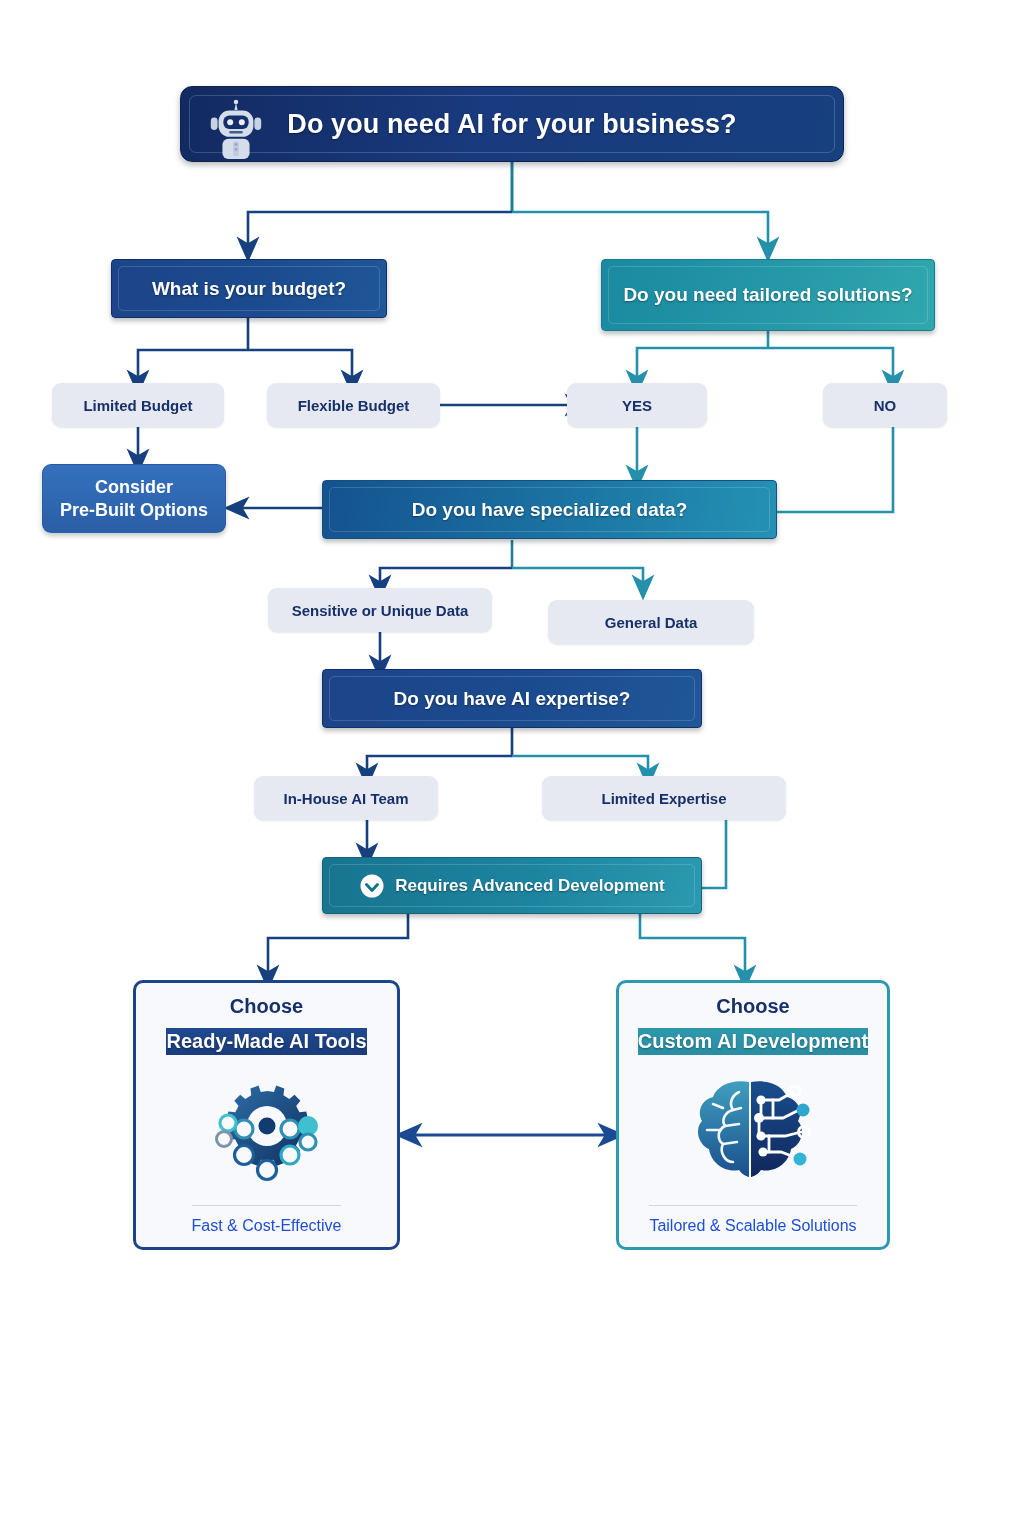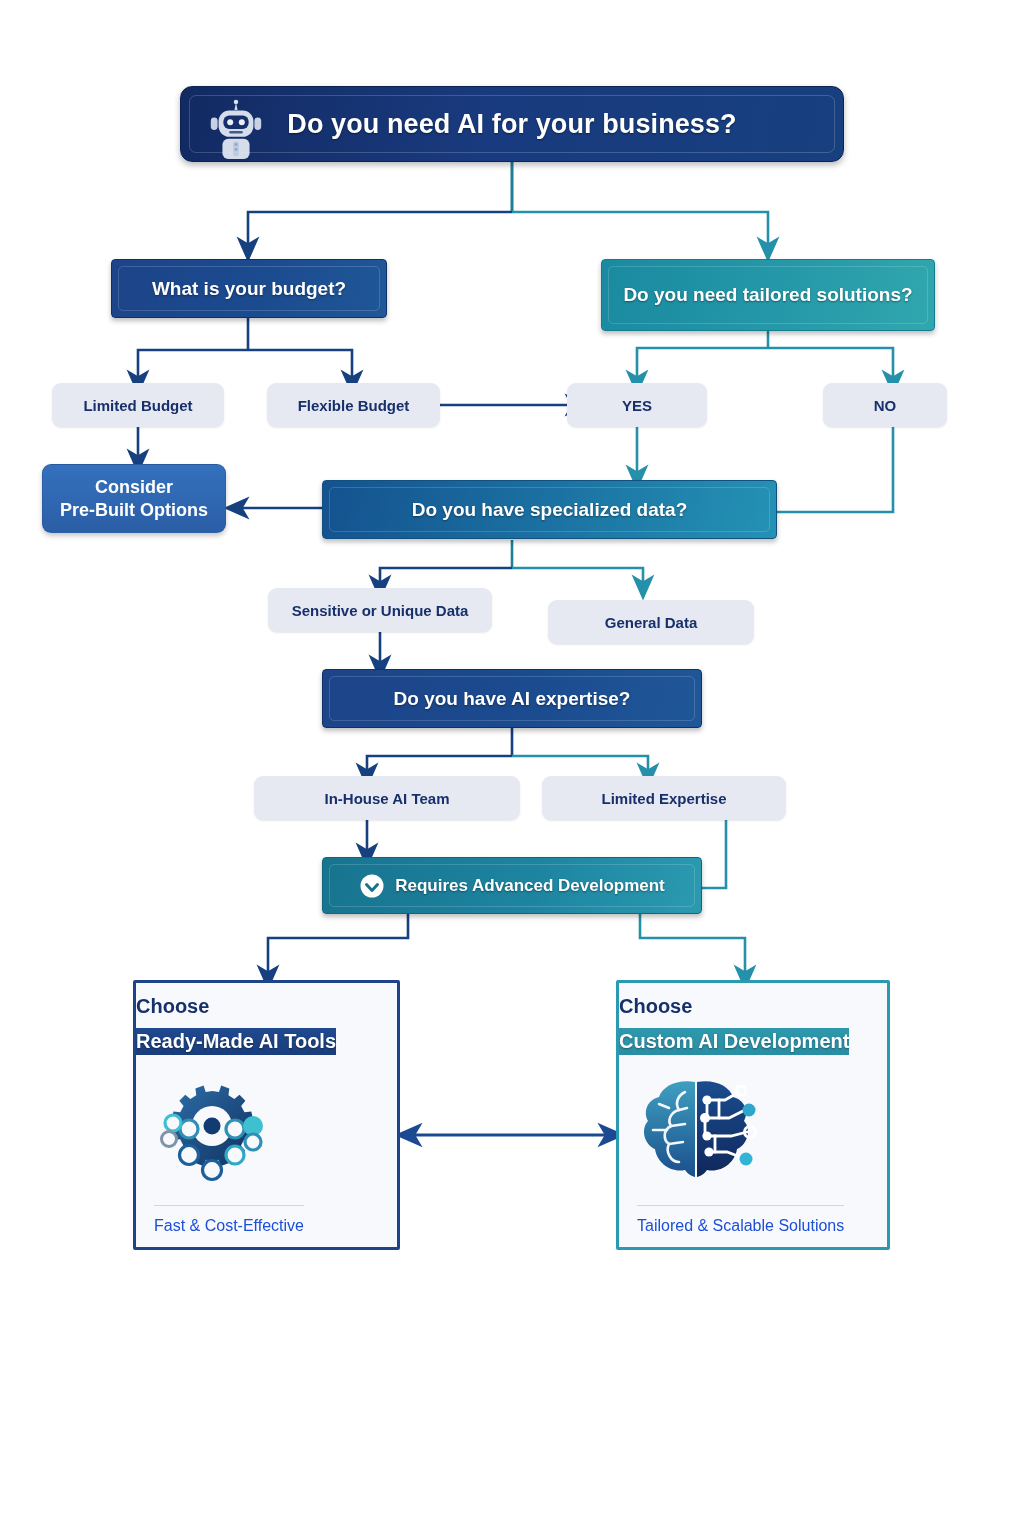--- a/index.html
+++ b/index.html
@@ -61,22 +61,22 @@
     border-radius:9px;color:#fff;font-weight:bold;
     background:linear-gradient(180deg,#3470bd 0%,#2f66b0 60%,#2a5ea6 100%);
     border:1px solid #2554927a;
     box-shadow:0 3px 5px rgba(0,0,0,.22);
     line-height:1.25;
   }
 
   
   .card{
     position:absolute;box-sizing:border-box;
-    background:#f7f9fc;border-radius:2px;
-    display:flex;flex-direction:column;align-items:flex-start;
+    background:#f7f9fc;border-radius:10px;
+    display:flex;flex-direction:column;align-items:center;
     overflow:hidden;
   }
   .card-navy{border:3px solid #1d4489;}
   .card-teal{border:3px solid #2b9ab0;}
   .card-choose{
     text-align:center;font-size:20px;font-weight:bold;color:#17306b;
     padding:12px 0 10px 0;
   }
   .card-banner{
     text-align:center;color:#fff;font-size:20px;font-weight:bold;
@@ -221,21 +221,21 @@
 
   <div class="node pill" style="left:540px;top:600px;width:206px;height:44px;margin-left:8px;">
     <span>General Data</span>
   </div>
 
   <div class="node dec dec-grad2" style="left:322px;top:669px;width:380px;height:59px;font-size:19px;">
     <div class="inner-border"></div>
     <span>Do you have AI expertise?</span>
   </div>
 
-  <div class="node pill" style="left:254px;top:776px;width:266px;height:44px;">
+  <div class="node pill" style="left:254px;top:776px;width:184px;height:44px;">
     <span>In-House AI Team</span>
   </div>
 
   <div class="node pill" style="left:542px;top:776px;width:244px;height:44px;">
     <span>Limited Expertise</span>
   </div>
 
   <div class="node dec dec-tealdk" style="left:322px;top:857px;width:380px;height:57px;font-size:17px;justify-content:center;">
     <div class="inner-border"></div>
     <svg width="26" height="26" viewBox="0 0 26 26" style="position:relative;z-index:2;margin-right:10px;">

